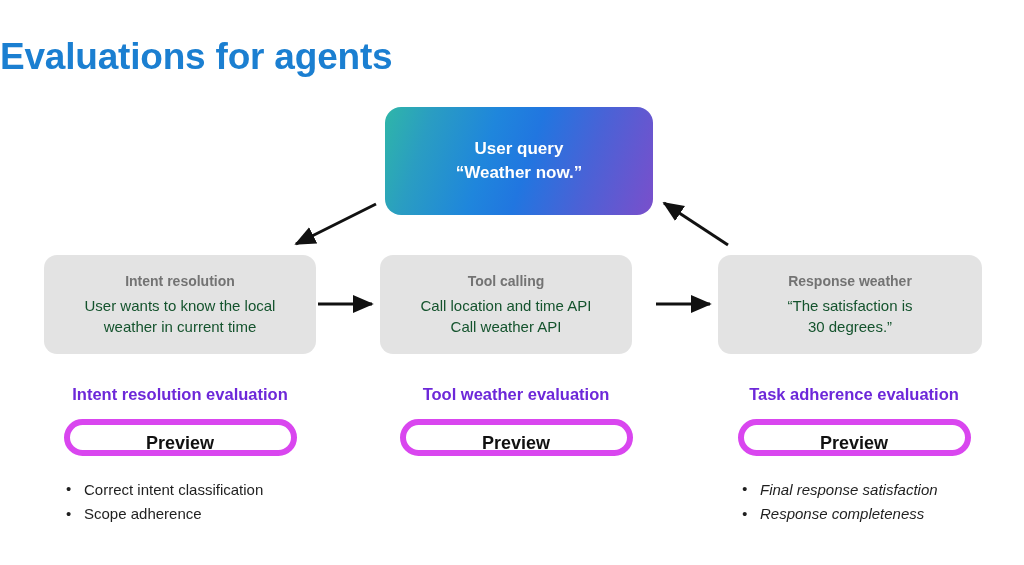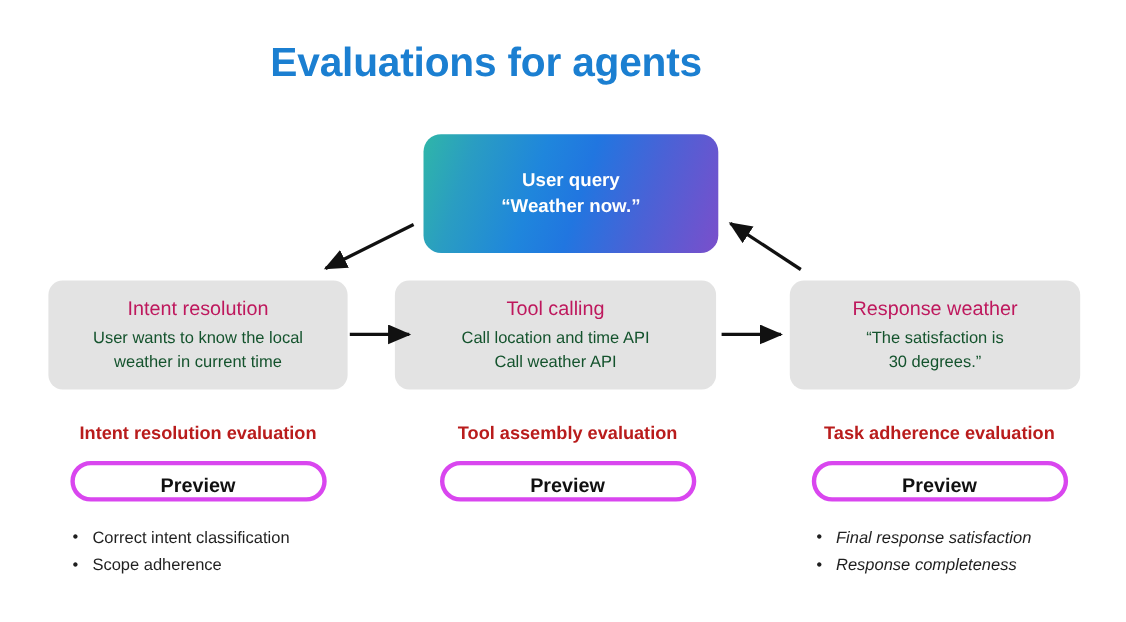--- a/index.html
+++ b/index.html
@@ -21,33 +21,32 @@
     width: 1024px;
     height: 565px;
   }
 
   
   .slide-title {
     position: absolute;
     left: 0;
     top: 36px;
     width: 884px;
-    text-align: center;
     font-size: 37px;
     font-weight: bold;
     color: #1b7fd1;
     letter-spacing: -0.2px;
     line-height: 1.15;
   }
 
   
   .query-box {
     position: absolute;
     left: 385px;
-    top: 122px;
+    top: 107px;
     width: 268px;
     height: 108px;
     border-radius: 16px;
     background: linear-gradient(108deg,
         #2fb6a8 0%,
         #2a9dc2 16%,
         #1f86dc 38%,
         #2176e0 53%,
         #4a62d6 74%,
         #7a4fcb 100%);
@@ -74,27 +73,27 @@
     border-radius: 13px;
     display: flex;
     flex-direction: column;
     align-items: center;
     justify-content: center;
     text-align: center;
     padding: 0 12px;
     box-sizing: border-box;
   }
   .stage-box.c1 { left: 44px;  width: 272px; }
-  .stage-box.c2 { left: 359px; width: 292px; }
+  .stage-box.c2 { left: 380px; width: 252px; }
   .stage-box.c3 { left: 718px; width: 264px; }
 
   .stage-title {
-    font-size: 18px;
-    font-weight: normal;
-    color: #be185d;
+    font-size: 14px;
+    font-weight: bold;
+    color: #737373;
     line-height: 1.3;
     margin-bottom: 5px;
   }
   .stage-line {
     font-size: 15px;
     color: #14532d;
     line-height: 1.42;
   }
 
   
@@ -112,33 +111,33 @@
     position: absolute;
     top: 384px;
   }
   .eval-col.c1 { left: 44px;  width: 272px; }
   .eval-col.c2 { left: 380px; width: 272px; }
   .eval-col.c3 { left: 718px; width: 272px; }
 
   .eval-title {
     font-size: 16.5px;
     font-weight: bold;
-    color: #b91c1c;
+    color: #6d28d9;
     text-align: center;
     line-height: 1.25;
     margin-bottom: 14px;
   }
 
   .preview-btn {
     display: block;
     width: 233px;
     margin: 0 auto;
     height: 37px;
     line-height: 37px;
-    border: 4px solid #d946ef;
+    border: 6px solid #d946ef;
     border-radius: 19px;
     background: #ffffff;
     color: #111111;
     font-size: 18px;
     font-weight: bold;
     text-align: center;
     font-family: "Liberation Sans", sans-serif;
     box-sizing: border-box;
     cursor: pointer;
   }
@@ -217,21 +216,21 @@
   <div class="eval-col c1">
     <div class="eval-title">Intent resolution evaluation</div>
     <div class="preview-btn">Preview</div>
     <ul class="bullets">
       <li>Correct intent classification</li>
       <li>Scope adherence</li>
     </ul>
   </div>
 
   <div class="eval-col c2">
-    <div class="eval-title">Tool assembly evaluation</div>
+    <div class="eval-title">Tool weather evaluation</div>
     <div class="preview-btn">Preview</div>
   </div>
 
   <div class="eval-col c3">
     <div class="eval-title">Task adherence evaluation</div>
     <div class="preview-btn">Preview</div>
     <ul class="bullets">
       <li>Final response satisfaction</li>
       <li>Response completeness</li>
     </ul>

